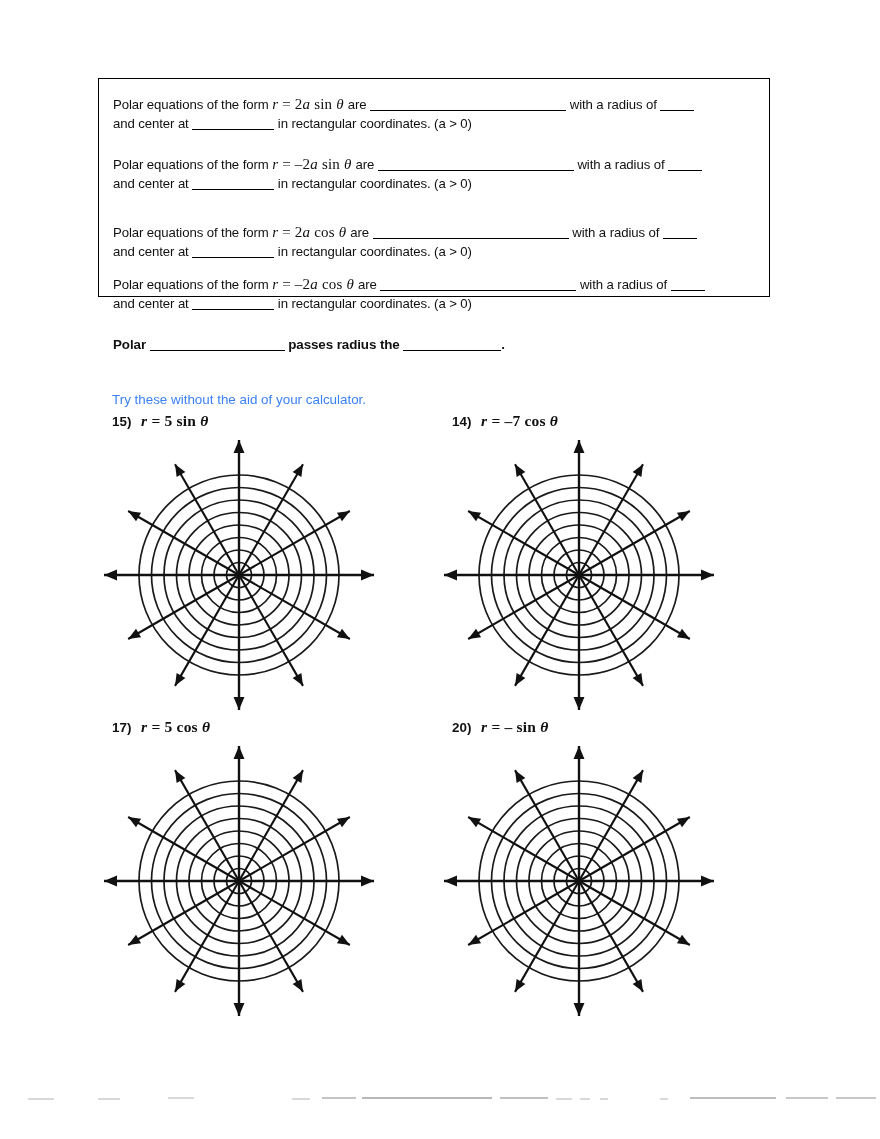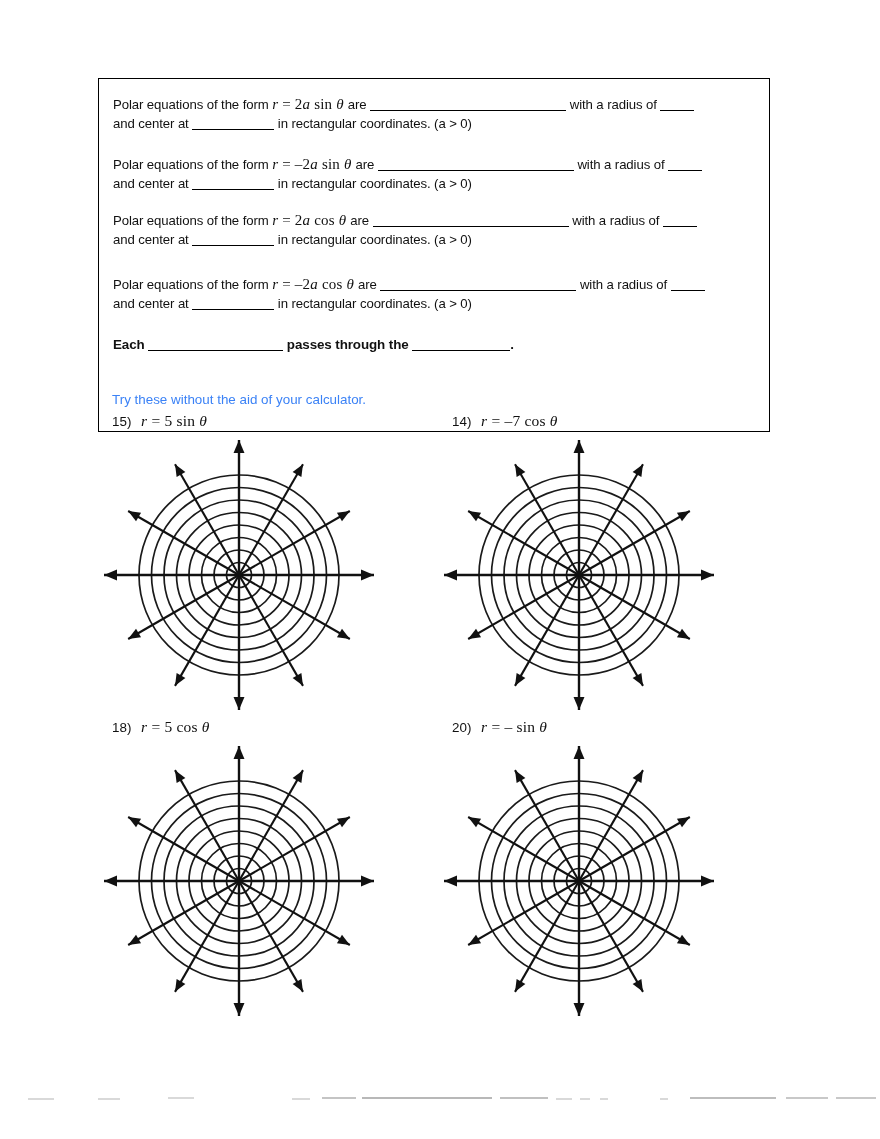--- a/index.html
+++ b/index.html
@@ -15,21 +15,21 @@
     color: #000000;
     overflow: hidden;
   }
 
   
   #definition-box {
     position: absolute;
     left: 98px;
     top: 78px;
     width: 672px;
-    height: 354px;
+    height: 219px;
     border: 1.5px solid #000;
     box-sizing: border-box;
     background: #fff;
   }
   .stmt {
     position: absolute;
     left: 14px;
     width: 648px;
     font-size: 13.2px;
     line-height: 19px;
@@ -78,20 +78,21 @@
 
   
   .problem { position: absolute; }
   .prob-label {
     position: absolute;
     top: 0;
     left: 0;
     white-space: nowrap;
     font-size: 13.4px;
     color: #111;
+    font-weight: bold;
   }
   .prob-label .num-lab {
     font-family: "Liberation Sans", sans-serif;
     font-size: 13.4px;
   }
   .prob-label .eq { margin-left: 6px; font-size: 15.5px; }
 
   .grid-holder {
     position: absolute;
     left: 0;
@@ -166,21 +167,21 @@
     <span class="blank bk-long"></span>
     <span>with a radius of</span>
     <span class="blank bk-rad"></span>
     <span class="l2">
       <span>and center at</span>
       <span class="blank bk-center"></span>
       <span>in rectangular coordinates. (a &gt; 0)</span>
     </span>
   </div>
 
-  <div class="stmt" style="top:132px;">
+  <div class="stmt" style="top:144px;">
     <span>Polar equations of the form</span>
     <span class="eq">
       <span>r</span>
       <span class="up">=</span>
       <span class="num">2</span><span>a</span>
       <span class="up">cos</span>
       <span>θ</span>
     </span>
     <span>are</span>
     <span class="blank bk-long"></span>
@@ -207,23 +208,23 @@
     <span>with a radius of</span>
     <span class="blank bk-rad"></span>
     <span class="l2">
       <span>and center at</span>
       <span class="blank bk-center"></span>
       <span>in rectangular coordinates. (a &gt; 0)</span>
     </span>
   </div>
 
   <div class="stmt stmt-each" style="top:256px;">
-    <span>Each</span>
+    <span>Polar</span>
     <span class="blank bk-each"></span>
-    <span>passes through the</span>
+    <span>passes radius the</span>
     <span class="blank bk-thru"></span><span>.</span>
   </div>
 
 </div>
 
 <div id="instructions">Try these without the aid of your calculator.</div>
 
 <div class="problem" style="left:112px; top:412px;">
   <div class="prob-label">
     <span class="num-lab">15)</span>
@@ -317,21 +318,21 @@
         <line x1="145" y1="145" x2="209.00" y2="255.85" class="ray"></line>
         <polygon points="209.00,255.85 198.64,247.98 207.36,242.94" class="head"></polygon>
         <line x1="145" y1="145" x2="255.85" y2="209.00" class="ray"></line>
         <polygon points="255.85,209.00 242.94,207.36 247.98,198.64" class="head"></polygon>
       </svg>
   </div>
 </div>
 
 <div class="problem" style="left:112px; top:718px;">
   <div class="prob-label">
-    <span class="num-lab">18)</span>
+    <span class="num-lab">17)</span>
     <span class="eq">
       <span>r</span>
       <span class="up">=</span>
       <span class="num">5</span>
       <span class="up">cos</span>
       <span>θ</span>
     </span>
   </div>
   <div class="grid-holder" style="left:-18px;">
     <svg class="polar-grid" width="290" height="290" viewBox="0 0 290 290">

